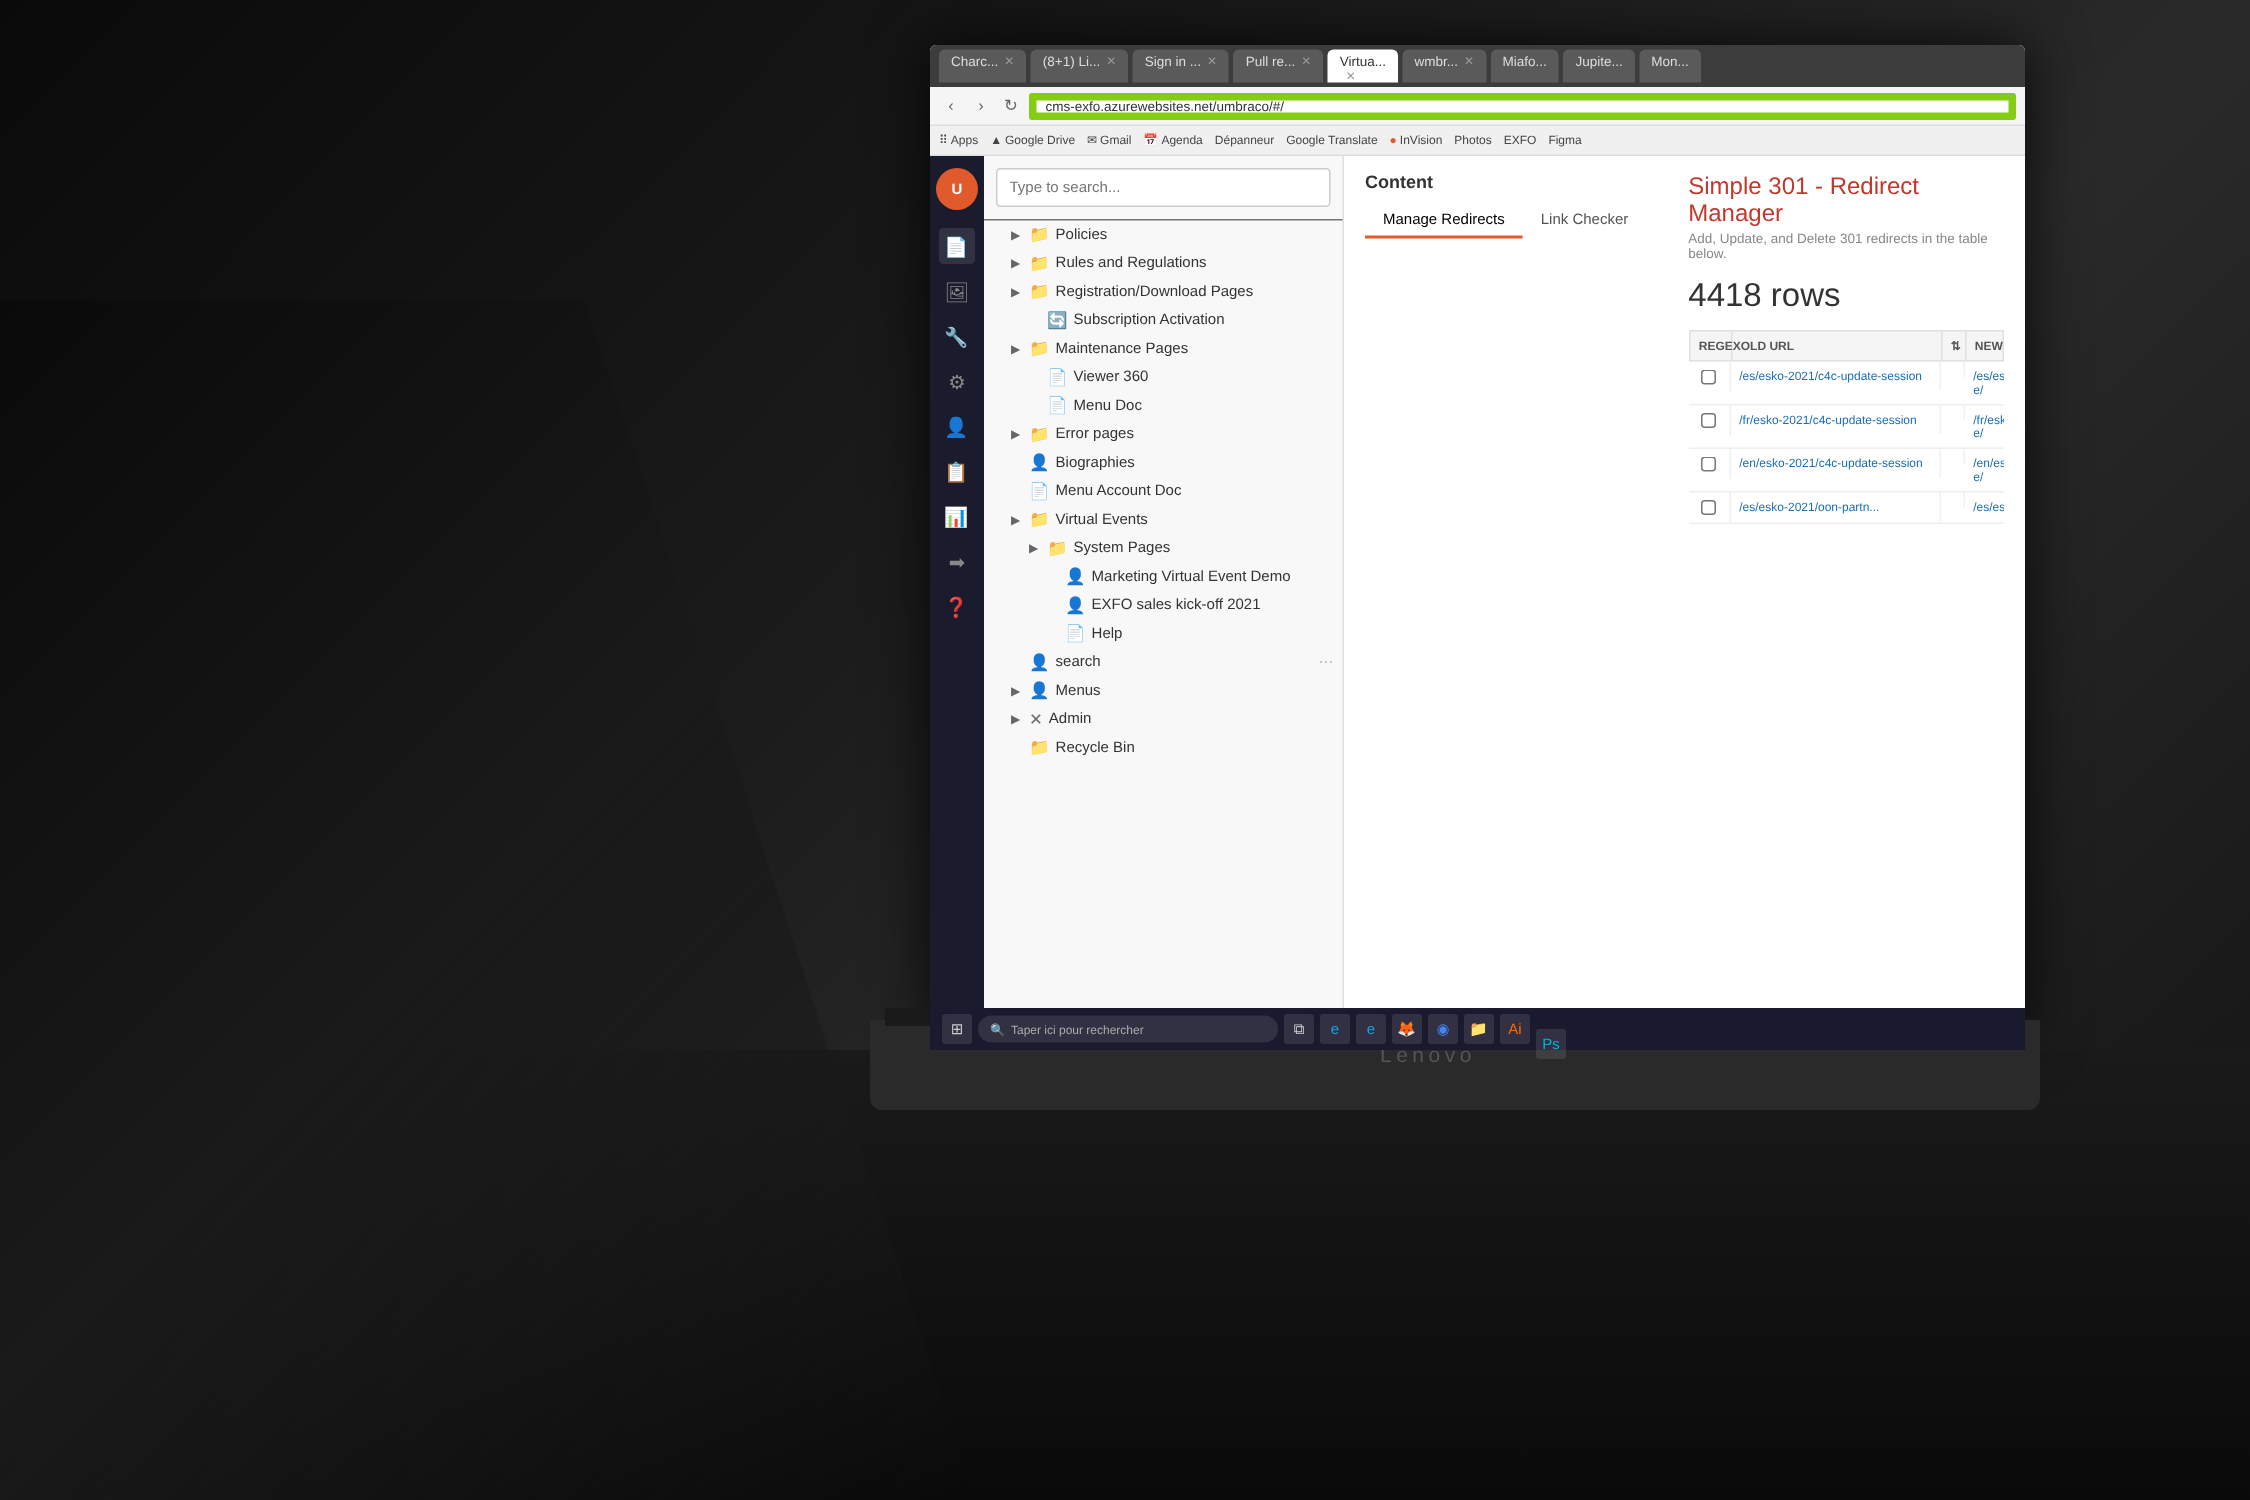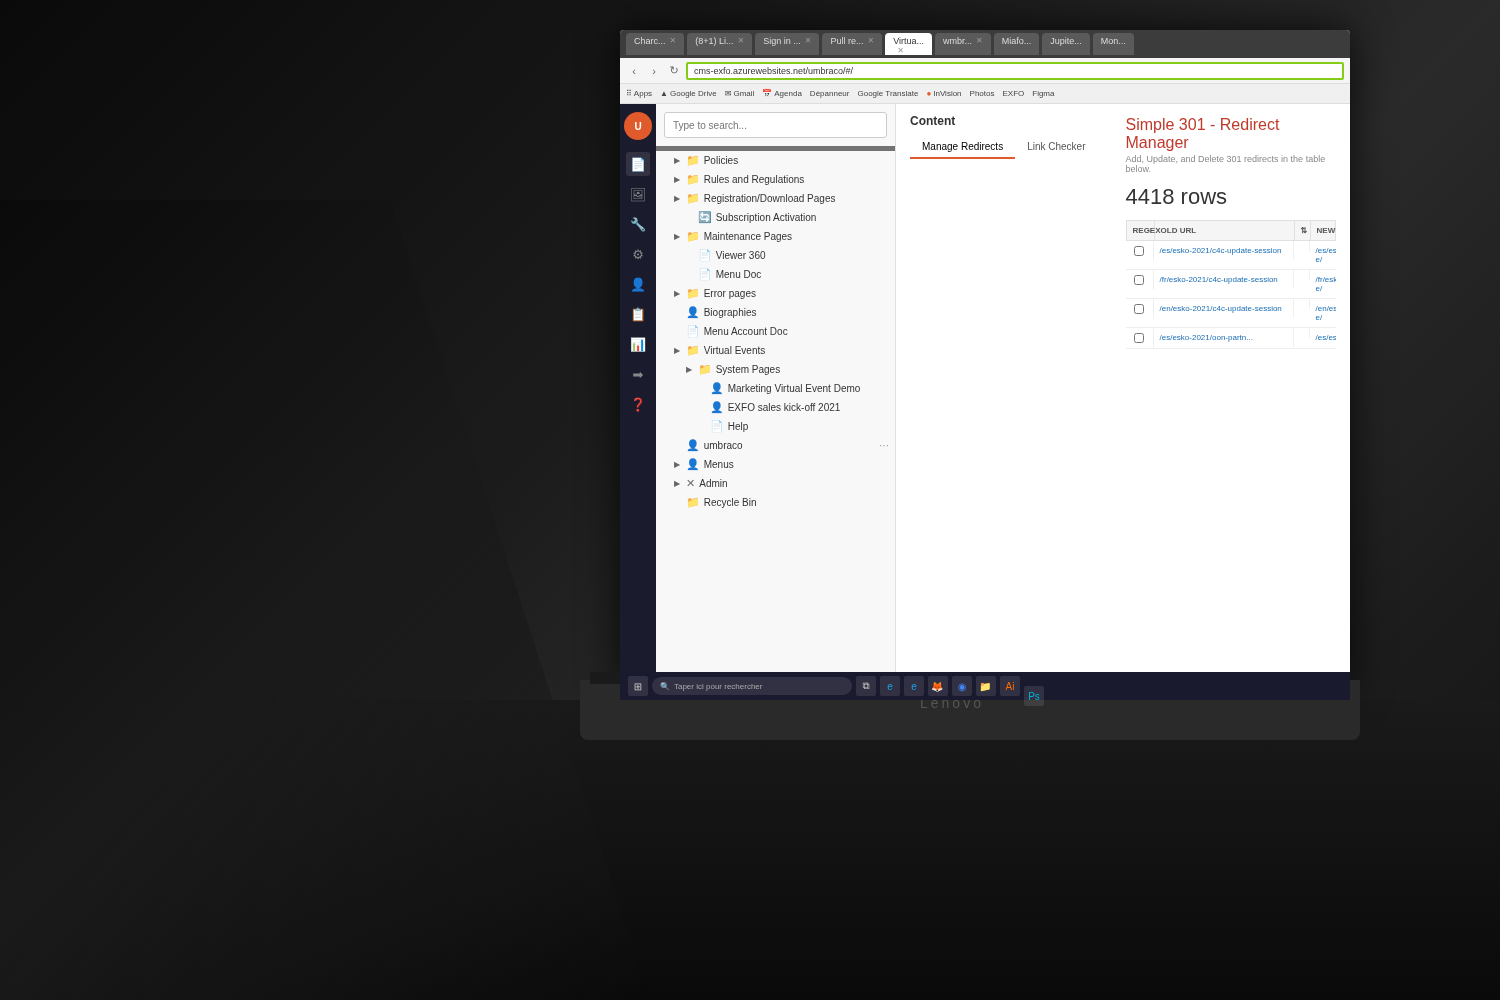--- a/index.html
+++ b/index.html
@@ -86,21 +86,21 @@
       color: #666;
       font-size: 11px;
       display: flex;
       align-items: center;
       justify-content: center;
     }
     .address-bar {
       flex: 1;
       height: 18px;
       background: #fff;
-      border: 2px solid #84cc16;
+      border: 5px solid #84cc16;
       border-radius: 2px;
       font-size: 9px;
       color: #333;
       padding: 0 6px;
       display: flex;
       align-items: center;
     }
 
     .bookmarks-bar {
       background: #f0f0f0;
@@ -173,21 +173,21 @@
     .tree-panel {
       width: 240px;
       background: #f8f8f8;
       border-right: 1px solid #e0e0e0;
       display: flex;
       flex-direction: column;
       flex-shrink: 0;
     }
     .tree-search {
       padding: 8px;
-      border-bottom: 5px solid #737373;
+      border-bottom: 1px solid #737373;
     }
     .tree-search input {
       width: 100%;
       height: 26px;
       border: 1px solid #ccc;
       border-radius: 3px;
       padding: 0 8px;
       font-size: 10px;
       color: #666;
       background: #fff;
@@ -635,21 +635,21 @@
             <span>EXFO sales kick-off 2021</span>
           </div>
           <div class="tree-item indent-3">
             <span class="chevron"></span>
             <span class="item-icon ">📄</span>
             <span>Help</span>
           </div>
           <div class="tree-item indent-1">
             <span class="chevron"></span>
             <span class="item-icon ">👤</span>
-            <span>umbraco</span>
+            <span>search</span>
             <span class="more-btn">···</span>
           </div>
           <div class="tree-item indent-1">
             <span class="chevron">▶</span>
             <span class="item-icon ">👤</span>
             <span>Menus</span>
           </div>
           <div class="tree-item indent-1">
             <span class="chevron">▶</span>
             <span class="item-icon ">✕</span>

